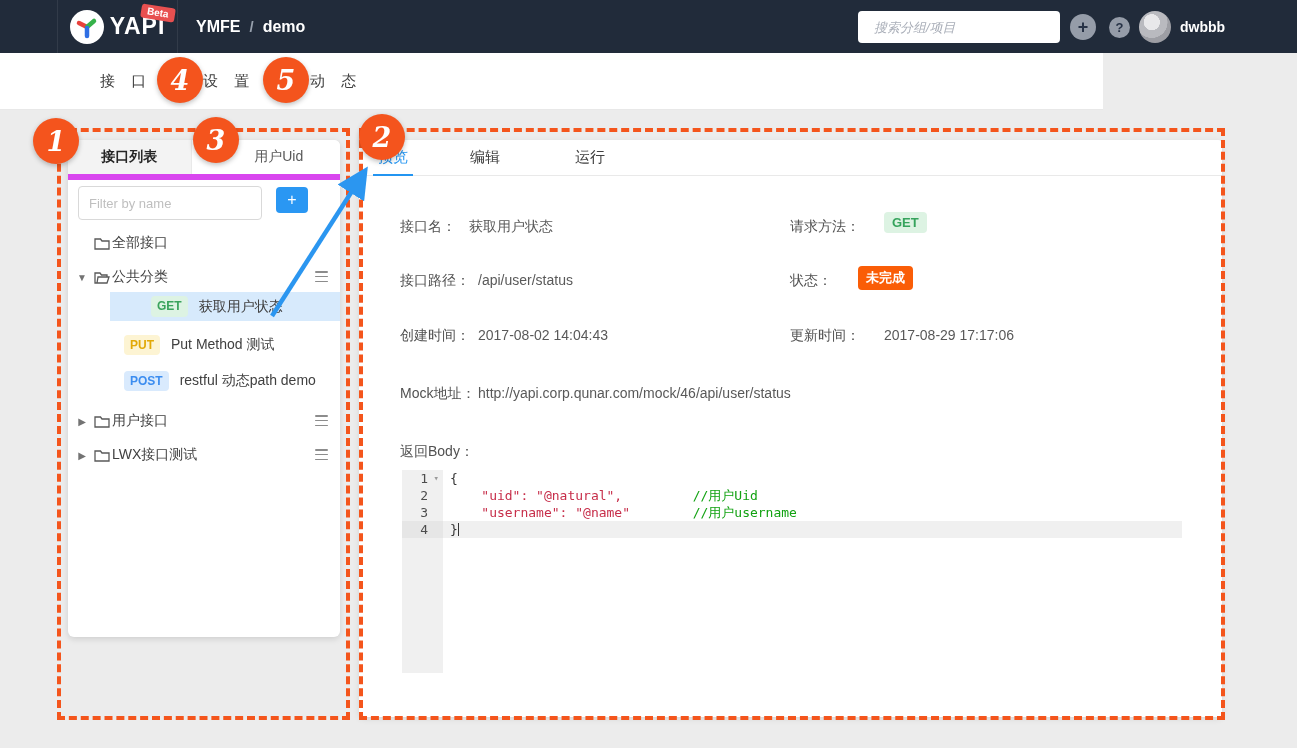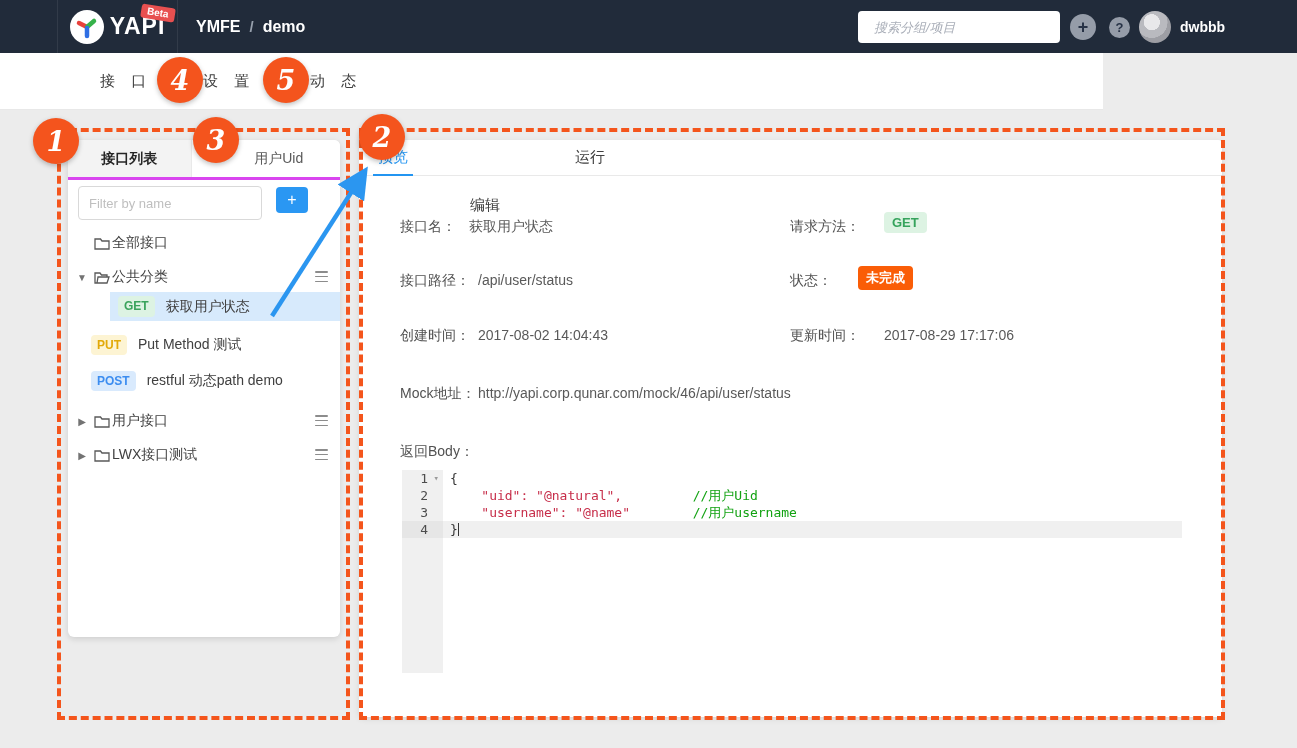--- a/index.html
+++ b/index.html
@@ -30,29 +30,29 @@
   .subnav { position:absolute; left:0; top:53px; width:1103px; height:57px; background:#fff; border-bottom:1px solid #e8e8e8; }
   .subnav-tab { position:absolute; top:0; height:57px; display:flex; align-items:center; font-size:15px; color:#404040; letter-spacing:6px; cursor:pointer; }
 
   
   .dash-box { position:absolute; border:4px dashed #f4551c; z-index:6; pointer-events:none; }
   .box1 { left:57px; top:128px; width:293px; height:592px; }
   .box2 { left:359px; top:128px; width:866px; height:592px; }
 
   
   .left-card { position:absolute; left:68px; top:140px; width:272px; height:497px; background:#fff; border-radius:6px; box-shadow:0 2px 6px rgba(0,0,0,.13); z-index:2; }
-  .lp-tabs { position:absolute; left:0; top:0; width:272px; height:40px; display:flex; border-bottom:3px solid #d946ef; border-radius:6px 6px 0 0; overflow:hidden;gap:26px; }
+  .lp-tabs { position:absolute; left:0; top:0; width:272px; height:40px; display:flex; border-bottom:6px solid #d946ef; border-radius:6px 6px 0 0; overflow:hidden;gap:26px; }
   .lp-tab { flex:1; display:flex; align-items:center; justify-content:center; font-size:14px; cursor:pointer; }
   .lp-tab.active { background:#f3f3f3; color:#262626; font-weight:700; border-right:1px solid #e9e9e9; }
   .lp-tab.inactive { background:#fff; color:#595959; }
   .filter-input { position:absolute; left:10px; top:46px; width:184px; height:28px; border:1px solid #d9d9d9; border-radius:4px; padding:16px 10px; font-size:13px; color:#333; outline:none; font-family:inherit; }
   .filter-input::placeholder { color:#bfbfbf; }
   .add-btn { position:absolute; left:208px; top:47px; width:32px; height:26px; background:#2a97f3; color:#fff; border:none; border-radius:4px; font-size:16px; line-height:1; cursor:pointer; display:flex; align-items:center; justify-content:center; }
 
-  .tree-row { position:absolute; left:0; width:272px; height:28px; display:flex; align-items:center; font-size:14px; color:#404040; cursor:pointer; }
+  .tree-row { position:absolute; left:0; width:272px; height:28px; display:flex; align-items:center; font-size:14px; color:#404040; cursor:pointer;padding-left:33px; }
   .caret { position:absolute; left:8px; width:12px; color:#737373; font-size:10px; text-align:center; }
   .folder-icon { position:absolute; left:26px; width:16px; height:13px; }
   .tree-label { position:absolute; left:44px; white-space:nowrap; }
   .list-icon { position:absolute; left:247px; top:8px; width:13px; height:11px; display:flex; flex-direction:column; justify-content:space-between; }
   .list-icon span { height:1.5px; background:#8c8c8c; border-radius:1px; }
   .row-all    { top:89px; }
   .row-g1     { top:123px; }
   .row-item1  { top:152px; height:29px; background:#d7eafc; left:42px; width:230px; }
   .row-item2  { top:191px; }
   .row-item3  { top:227px; }
@@ -66,21 +66,21 @@
   .row-item2 .method-badge, .row-item3 .method-badge { margin-left:23px; }
   .item-label { margin-left:11px; white-space:nowrap; }
 
   
   .right-card { position:absolute; left:359px; top:140px; width:863px; height:577px; background:#fff; border-radius:4px; box-shadow:0 2px 6px rgba(0,0,0,.1); z-index:2; }
   .rp-tabbar { position:absolute; left:0; top:0; width:863px; height:36px; border-bottom:1px solid #e9e9e9; }
   .rp-tab { position:absolute; top:0; height:35px; display:flex; align-items:center; font-size:15px; color:#404040; cursor:pointer; }
   .rp-tab.active { color:#2395f1; }
   .rp-tab.active::after { content:""; position:absolute; left:-5px; right:-5px; bottom:-1px; height:2px; background:#2395f1; }
   .tab-preview { left:19px; }
-  .tab-edit { left:111px;margin-top:48px; }
+  .tab-edit { left:111px; }
   .tab-run { left:216px; }
 
   .field-label { position:absolute; font-size:14px; color:#515151; white-space:nowrap; }
   .field-value { position:absolute; font-size:14px; color:#595959; white-space:nowrap; }
   .get-tag { position:absolute; left:525px; top:72px; background:#ddf3e3; color:#35a35c; font-size:13px; font-weight:700; border-radius:4px; padding:3px 8px; }
   .status-tag { position:absolute; left:499px; top:126px; background:#fa5d07; color:#fff; font-size:13px; font-weight:700; border-radius:4px; padding:3px 8px; }
 
   
   .code-editor { position:absolute; left:43px; top:330px; width:780px; height:203px; font-family:"DejaVu Sans Mono","Liberation Mono",monospace; font-size:13px; line-height:17px; display:flex; cursor:text; }
   .code-gutter { width:41px; background:#f0f0f0; color:#4d4d4d; flex:0 0 auto; }

